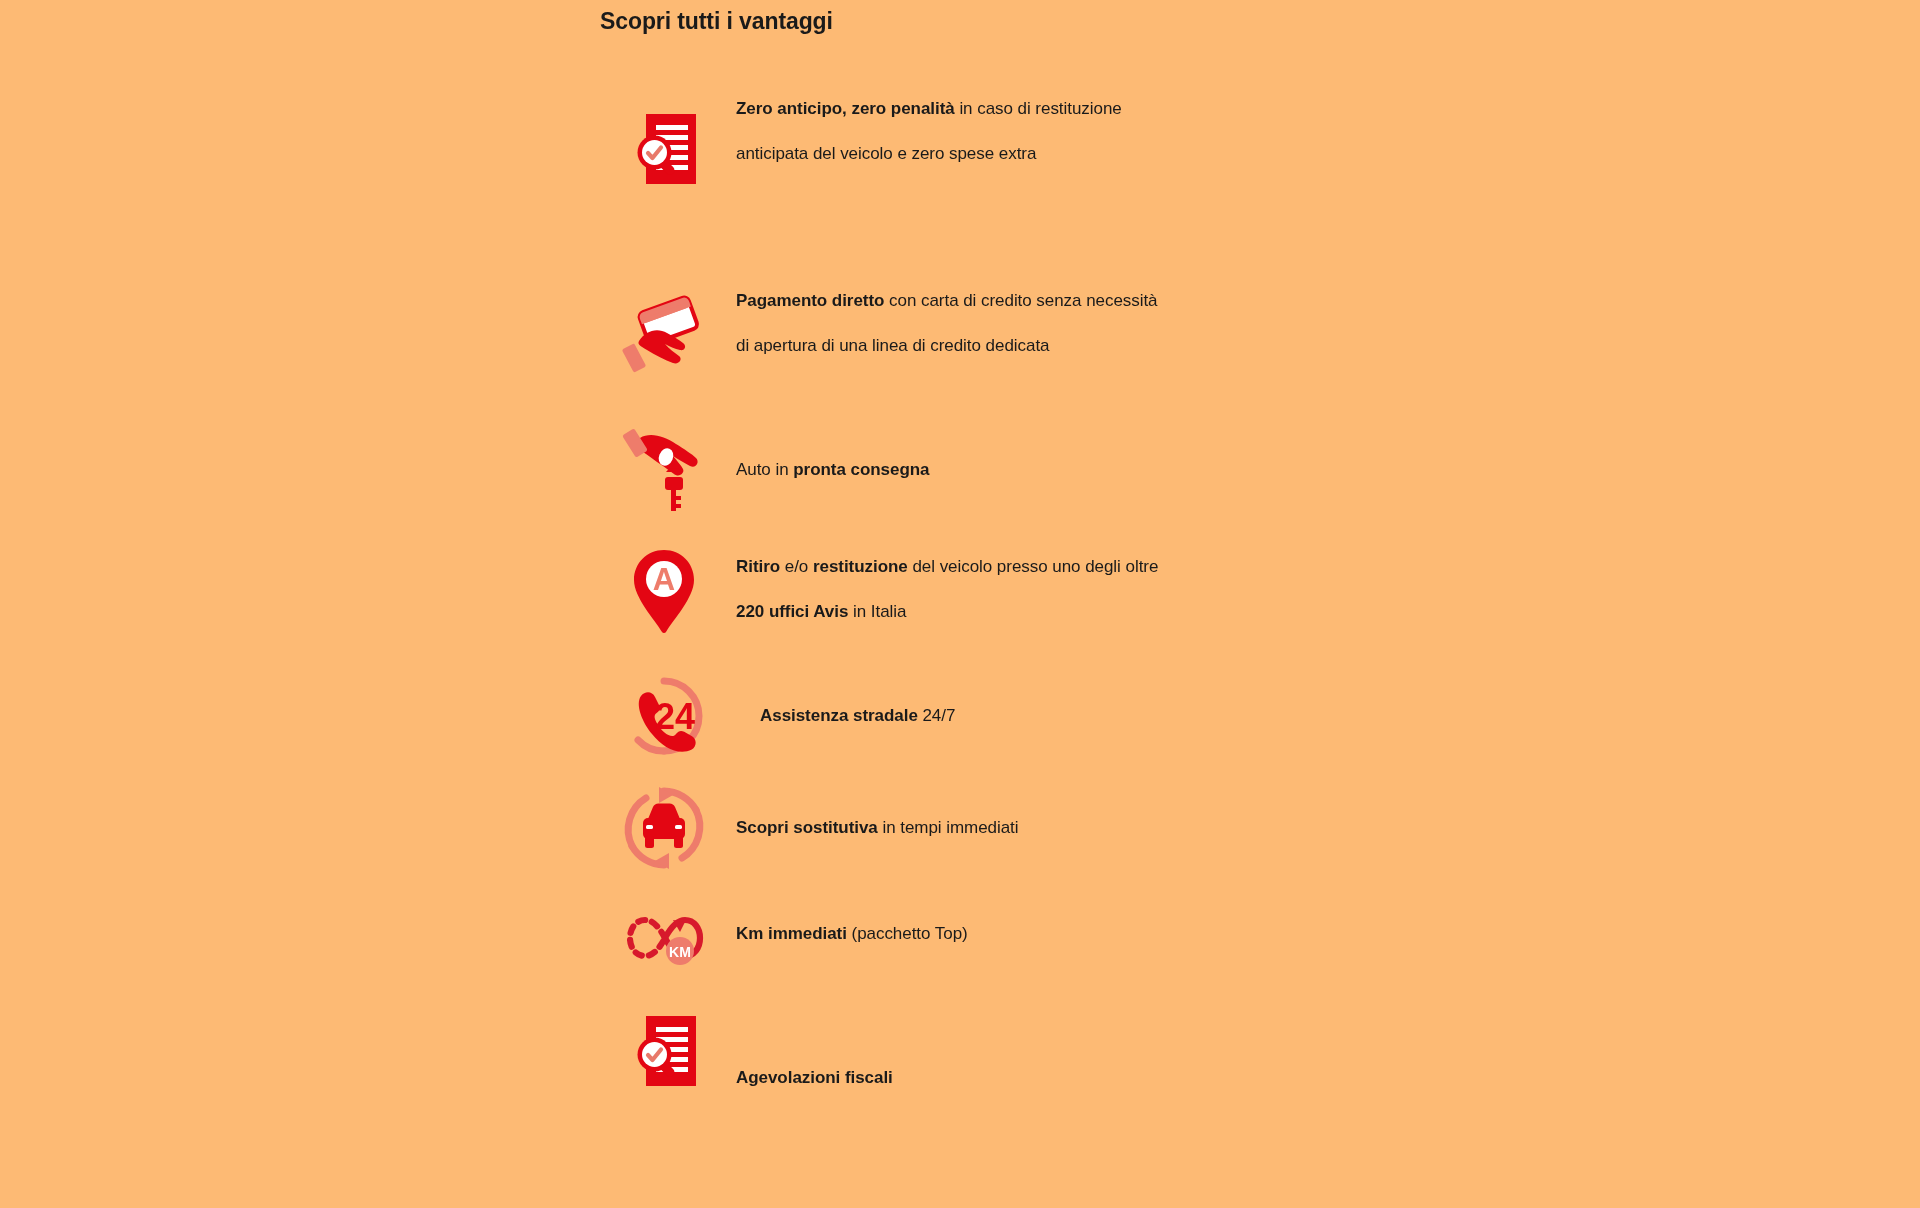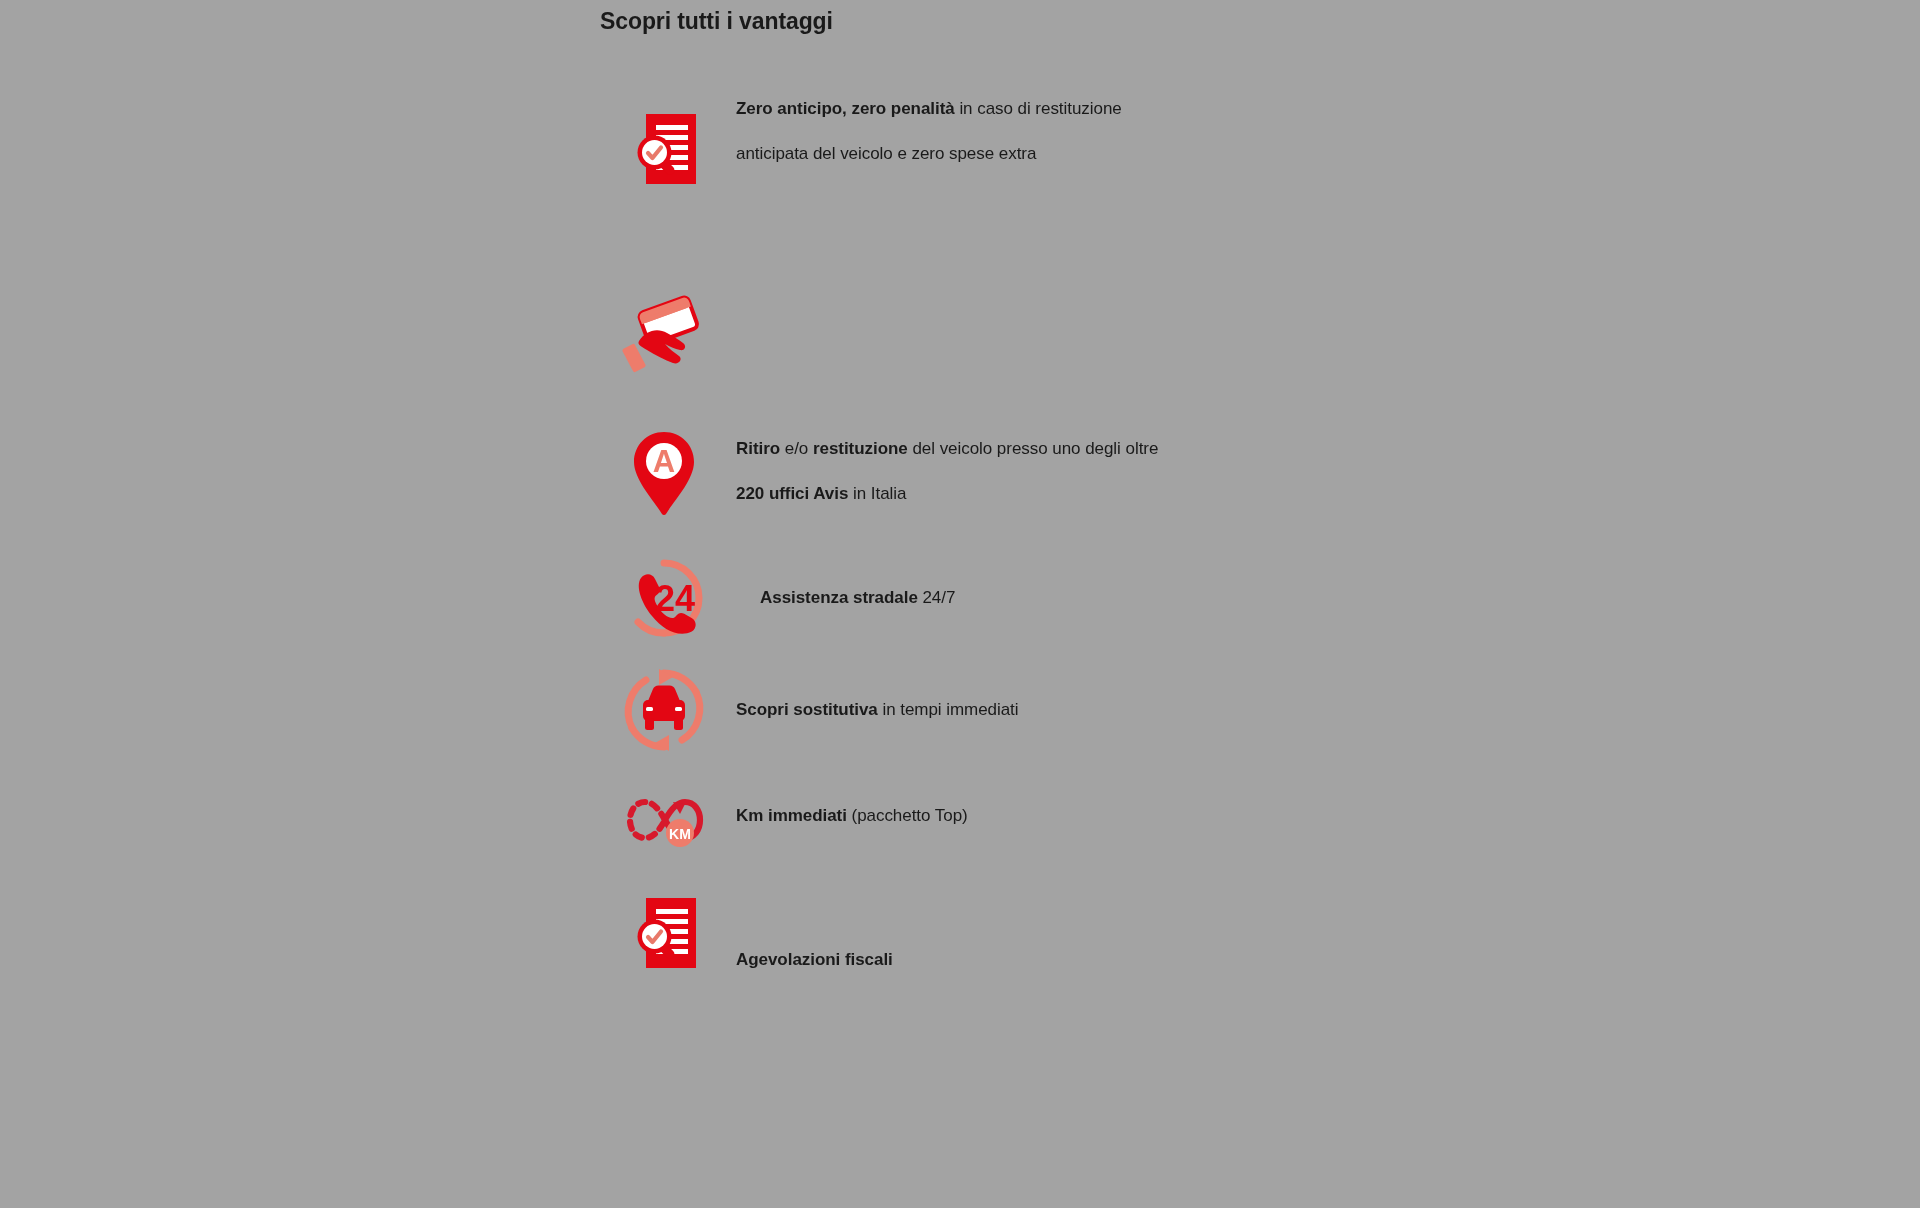--- a/index.html
+++ b/index.html
@@ -8,21 +8,21 @@
     height: 1208px;
     background: #ffffff;
     font-family: "Liberation Sans", sans-serif;
     color: #1a1a1a;
     overflow: hidden;
   }
   .page {
     position: relative;
     width: 1920px;
     height: 1208px;
-    background: #a3a3a3;
+    background: #fdba74;
   }
   .section-title {
     position: absolute;
     left: 600px;
     top: 8px;
     font-size: 23px;
     font-weight: 700;
     letter-spacing: -0.1px;
     color: #1a1a1a;
     white-space: nowrap;
@@ -128,22 +128,41 @@
             <rect x="22" y="12" width="52" height="11" rx="5" fill="#EE7C6B"></rect>
             <rect x="22" y="18" width="52" height="5" fill="#EE7C6B"></rect>
           </g>
           <path d="M18 48 C24 38 36 34 46 40 C52 43 58 47 62 50
                    C66 53 64 58 59 57 C54 56 48 53 44 51
                    C48 56 54 60 58 63 C62 66 58 72 52 70
                    C44 67 34 62 26 57 C20 53 16 52 18 48 Z" fill="#E30613"></path>
           <rect x="6" y="52" width="14" height="26" rx="2" transform="rotate(-28 13 65)" fill="#EE7C6B"></rect>
         </svg>
       </div>
-    </div>
-
+      <div class="benefit-text"><b>Pagamento diretto</b><span> con carta di credito senza necessità di apertura di una linea di credito dedicata</span></div>
+    </div>
+
+    <div class="benefit-row r2">
+      <div class="benefit-icon">
+        <svg width="84" height="92" viewBox="0 0 84 92">
+          <path d="M18 14 C28 8 42 12 54 20 C62 25 70 30 74 34
+                   C78 38 74 45 68 42 C62 39 56 35 51 32
+                   C55 37 59 41 61 45 C63 49 57 54 52 50
+                   C44 44 32 36 24 30 C18 26 14 20 18 14 Z" fill="#E30613"></path>
+          <ellipse cx="44" cy="33" rx="7" ry="9" transform="rotate(22 44 33)" fill="#ffffff"></ellipse>
+          <rect x="6" y="6" width="14" height="26" rx="2" transform="rotate(-32 13 19)" fill="#EE7C6B"></rect>
+          <path d="M44 48 a10 10 0 0 1 16 0 z" fill="#E30613"></path>
+          <rect x="43" y="53" width="18" height="13" rx="3" fill="#E30613"></rect>
+          <rect x="49" y="65" width="5" height="22" fill="#E30613"></rect>
+          <rect x="54" y="72" width="5" height="4" fill="#E30613"></rect>
+          <rect x="54" y="80" width="5" height="4" fill="#E30613"></rect>
+        </svg>
+      </div>
+      <div class="benefit-text"><span>Auto in </span><b>pronta consegna</b></div>
+    </div>
 
     <div class="benefit-row r3">
       <div class="benefit-icon">
         <svg width="70" height="92" viewBox="0 0 70 92">
           <path d="M35 4 C18 4 5 17 5 34 C5 52 26 74 33 86 a2.4 2.4 0 0 0 4 0
                    C44 74 65 52 65 34 C65 17 52 4 35 4 Z" fill="#E30613"></path>
           <circle cx="35" cy="33" r="18" fill="#ffffff"></circle>
           <text x="35" y="44" font-family="'Liberation Sans', sans-serif" font-size="31" font-weight="700" fill="#EE7C6B" text-anchor="middle">A</text>
         </svg>
       </div>

